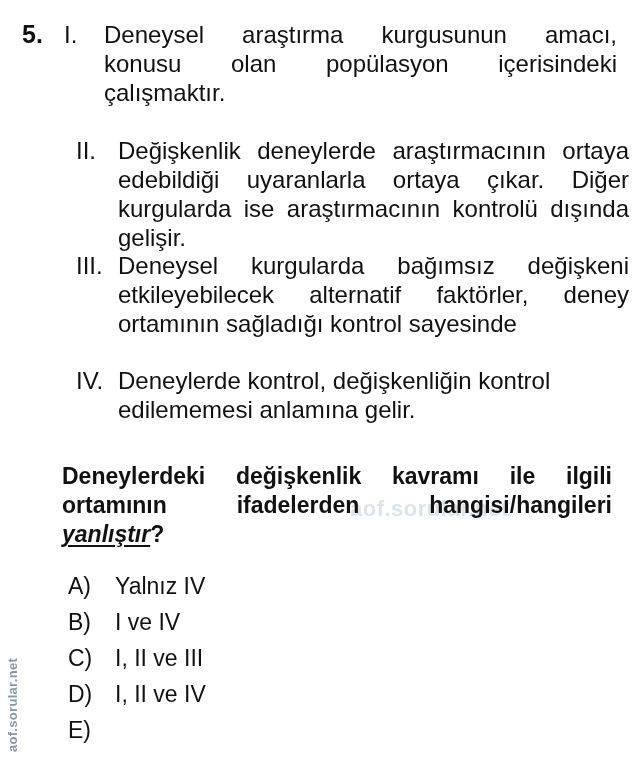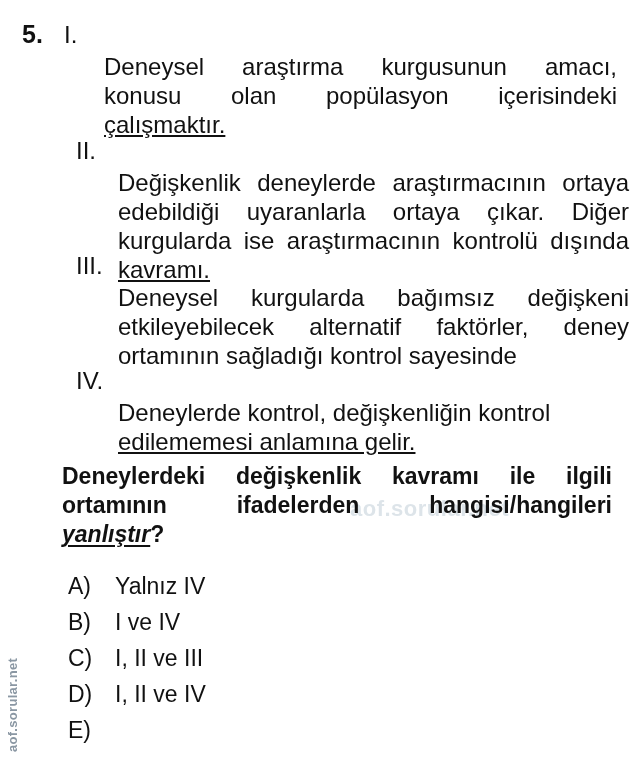--- a/index.html
+++ b/index.html
@@ -33,31 +33,29 @@
       left: 0;
       top: 0;
       font-size: 24px;
       line-height: 29px;
     }
     .statement .text {
       margin-left: 42px;
       font-size: 24px;
       line-height: 29px;
       text-align: justify;
-      margin-top: 32px;
     }
     .statement .text .line {
       display: block;
       text-align: justify;
       text-align-last: justify;
       white-space: nowrap;
     }
     .statement .text .line.last {
       text-align-last: left;
-      text-decoration: underline;
     }
     .statement .text .line.fit {
       text-align-last: left;
     }
     #st1 { top: 20px; left: 64px; }
     #st1 .text { margin-left: 40px; }
     #st2 { top: 136px; }
     #st3 { top: 251px; }
     #st4 { top: 366px; }
 
@@ -145,21 +143,21 @@
     <span class="line last">çalışmaktır.</span>
   </div>
 </div>
 
 <div class="statement" id="st2">
   <span class="roman">II.</span>
   <div class="text">
     <span class="line">Değişkenlik deneylerde araştırmacının ortaya</span>
     <span class="line">edebildiği uyaranlarla ortaya çıkar. Diğer</span>
     <span class="line">kurgularda ise araştırmacının kontrolü dışında</span>
-    <span class="line last">kavramı.</span>
+    <span class="line last">gelişir.</span>
   </div>
 </div>
 
 <div class="statement" id="st3">
   <span class="roman">III.</span>
   <div class="text">
     <span class="line">Deneysel kurgularda bağımsız değişkeni</span>
     <span class="line">etkileyebilecek alternatif faktörler, deney</span>
     <span class="line fit">ortamının sağladığı kontrol sayesinde</span>
   </div>

